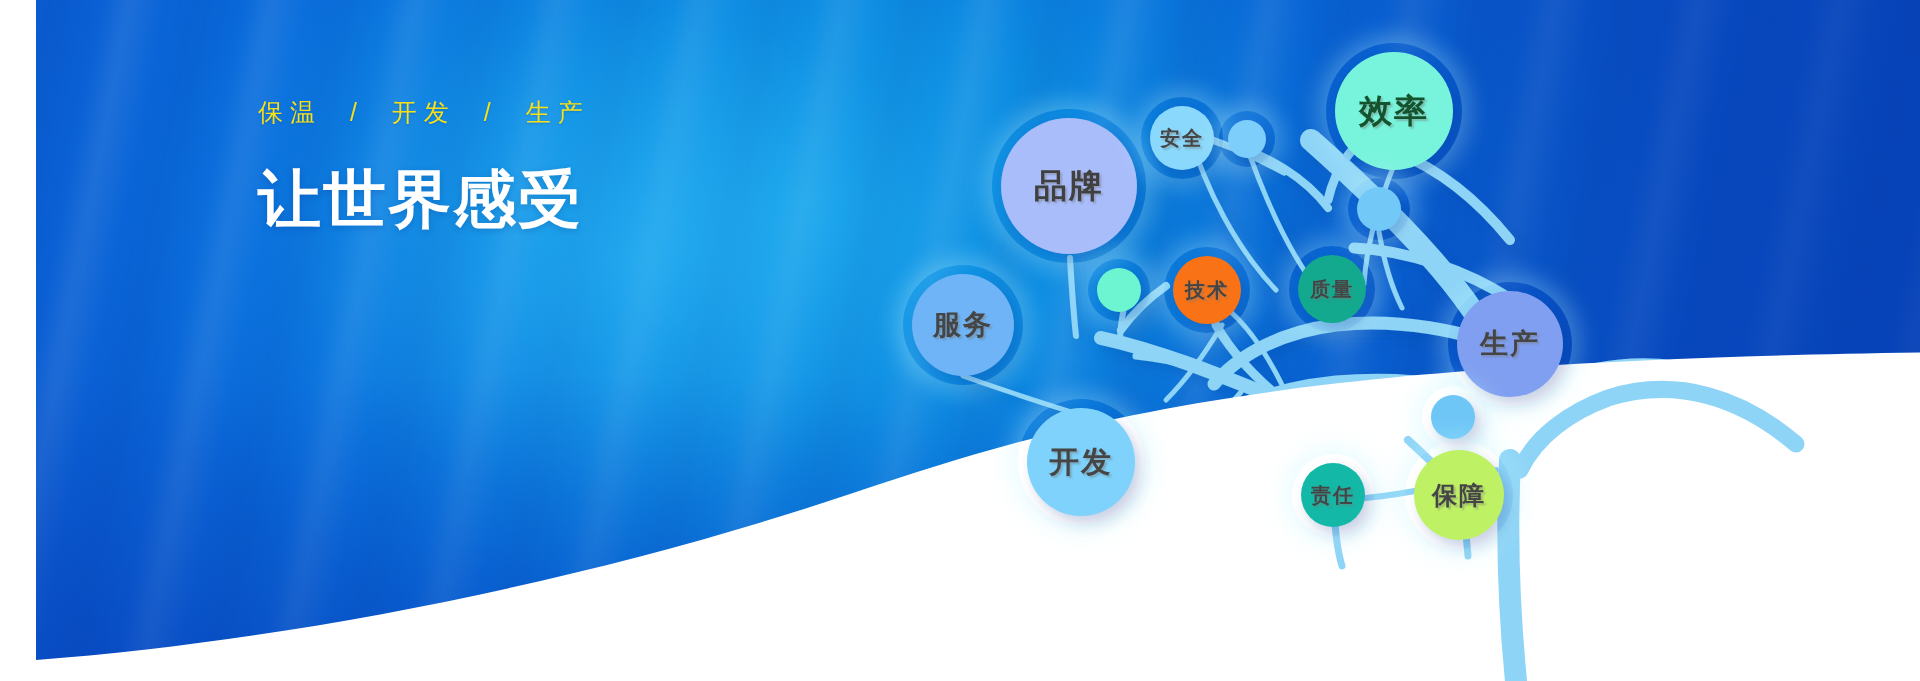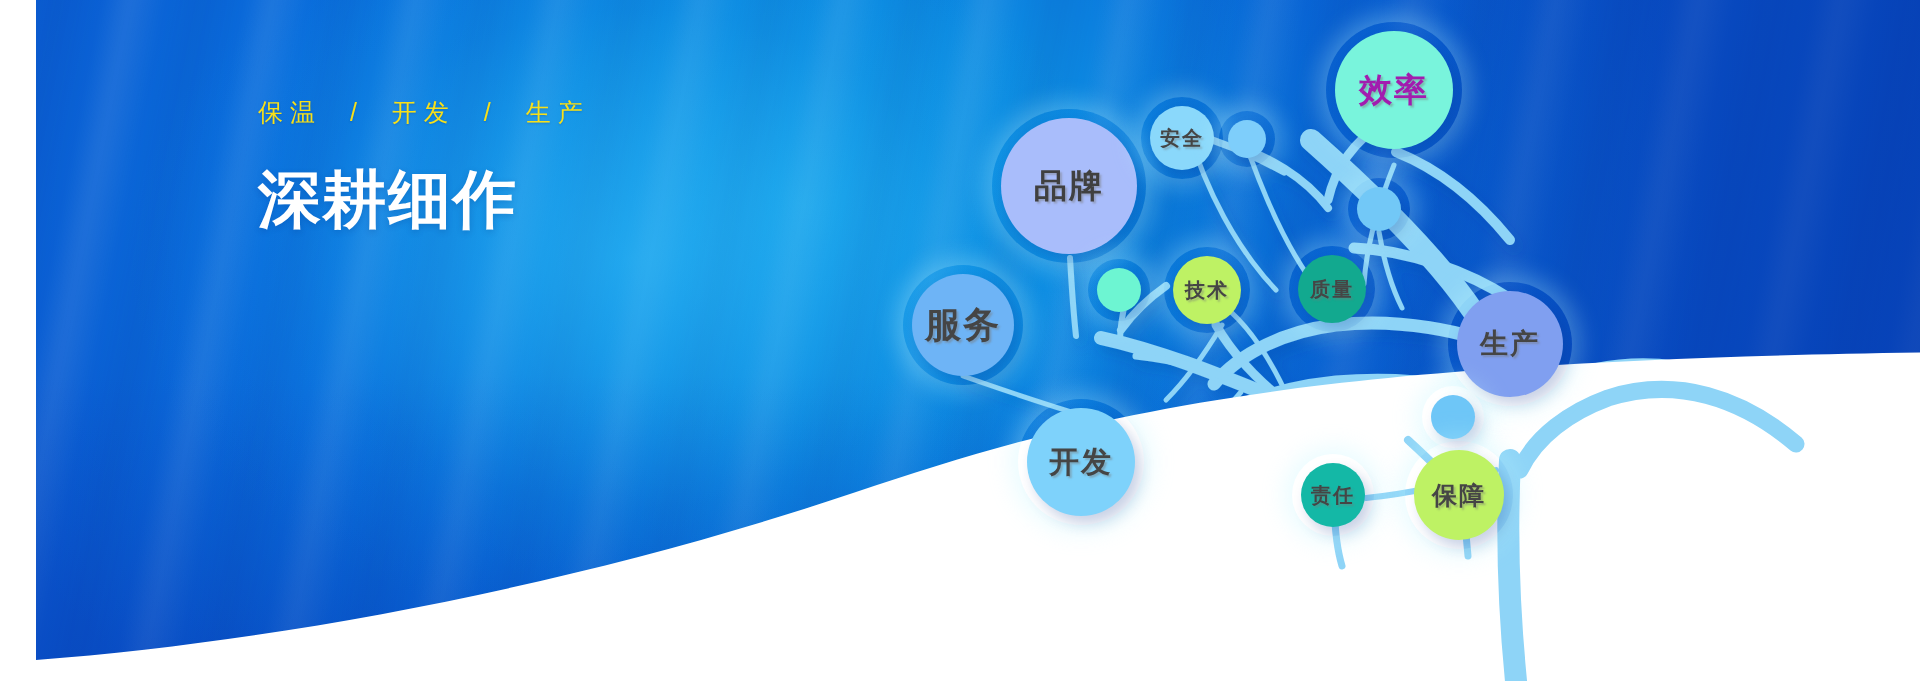--- a/index.html
+++ b/index.html
@@ -229,46 +229,46 @@
   <div class="copy">
 
     <div class="eyebrow">
       <span>保温</span>
       <span class="sep">/</span>
       <span>开发</span>
       <span class="sep">/</span>
       <span>生产</span>
     </div>
 
-    <h1 class="headline1">深耕细作</h1>
+    <h1 class="headline1">让世界感受</h1>
 
 
 
   </div>
 
   <div id="bubble-layer">
       <div class="bubble glow" style="left: 965px; top: 118px; width: 136px; height: 136px; background: rgb(169, 189, 251); font-size: 33px; color: #404040;">
         <span>品牌</span>
       </div>
       <div class="bubble glow" style="left: 1114px; top: 106px; width: 64px; height: 64px; background: rgb(138, 216, 251); font-size: 20px; color: rgb(69, 69, 69);">
         <span>安全</span>
       </div>
       <div class="bubble glow" style="left: 1192px; top: 120px; width: 38px; height: 38px; background: rgb(126, 206, 251); font-size: 0px; color: rgb(69, 69, 69);"></div>
-      <div class="bubble glow" style="left: 1299px; top: 31px; width: 118px; height: 118px; background: rgb(121, 244, 220); font-size: 33px; color: #a21caf;">
+      <div class="bubble glow" style="left: 1299px; top: 52px; width: 118px; height: 118px; background: rgb(121, 244, 220); font-size: 33px; color: #14532d;">
         <span>效率</span>
       </div>
       <div class="bubble glow" style="left: 1321px; top: 187px; width: 44px; height: 44px; background: rgb(114, 200, 247); font-size: 0px; color: rgb(69, 69, 69);"></div>
-      <div class="bubble glow" style="left: 1137px; top: 256px; width: 68px; height: 68px; background: #bef264; font-size: 20px; color: rgb(69, 69, 69);">
+      <div class="bubble glow" style="left: 1137px; top: 256px; width: 68px; height: 68px; background: #f97316; font-size: 20px; color: rgb(69, 69, 69);">
         <span>技术</span>
       </div>
       <div class="bubble glow" style="left: 1061px; top: 268px; width: 44px; height: 44px; background: rgb(109, 245, 210); font-size: 0px; color: rgb(69, 69, 69);"></div>
       <div class="bubble glow" style="left: 1262px; top: 255px; width: 68px; height: 68px; background: rgb(18, 169, 143); font-size: 20px; color: rgb(69, 69, 69);">
         <span>质量</span>
       </div>
-      <div class="bubble glow" style="left: 876px; top: 274px; width: 102px; height: 102px; background: rgb(110, 180, 246); font-size: 36px; color: rgb(69, 69, 69);">
+      <div class="bubble glow" style="left: 876px; top: 274px; width: 102px; height: 102px; background: rgb(110, 180, 246); font-size: 28px; color: rgb(69, 69, 69);">
         <span>服务</span>
       </div>
       <div class="bubble glow" style="left: 1421px; top: 291px; width: 106px; height: 106px; background: rgb(128, 159, 240); font-size: 28px; color: rgb(69, 69, 69);">
         <span>生产</span>
       </div>
       <div class="bubble glow" style="left: 1395px; top: 395px; width: 44px; height: 44px; background: rgb(110, 198, 247); font-size: 0px; color: rgb(69, 69, 69);"></div>
       <div class="bubble glow" style="left: 991px; top: 408px; width: 108px; height: 108px; background: rgb(126, 210, 251); font-size: 30px; color: rgb(69, 69, 69);">
         <span>开发</span>
       </div>
       <div class="bubble glow" style="left: 1265px; top: 463px; width: 64px; height: 64px; background: #14b8a6; font-size: 20px; color: rgb(69, 69, 69);">

